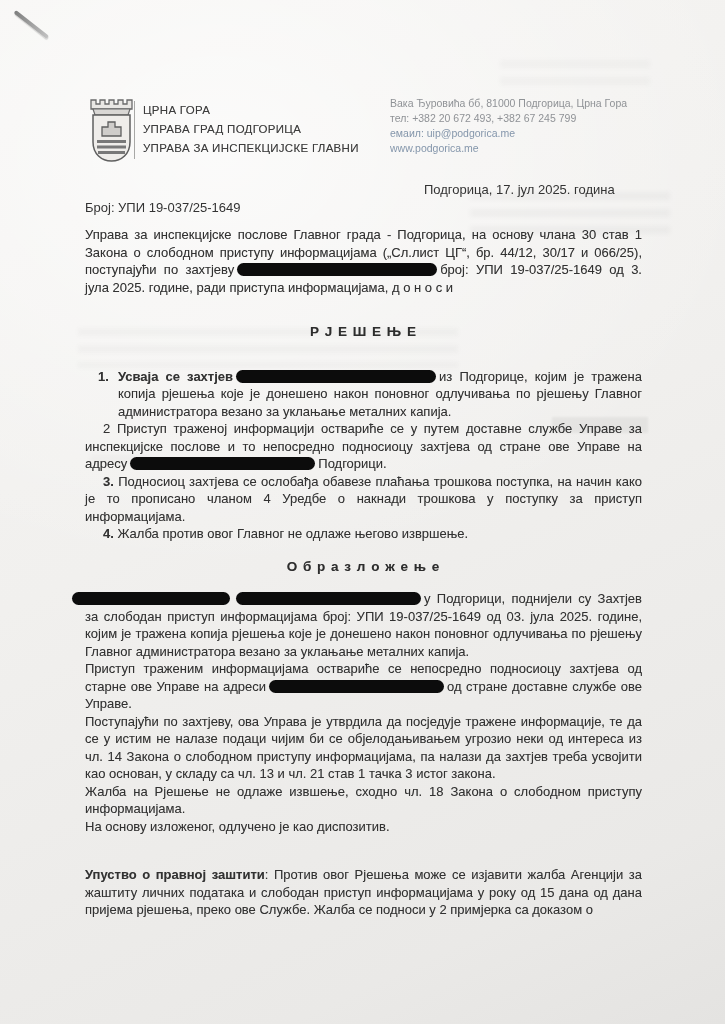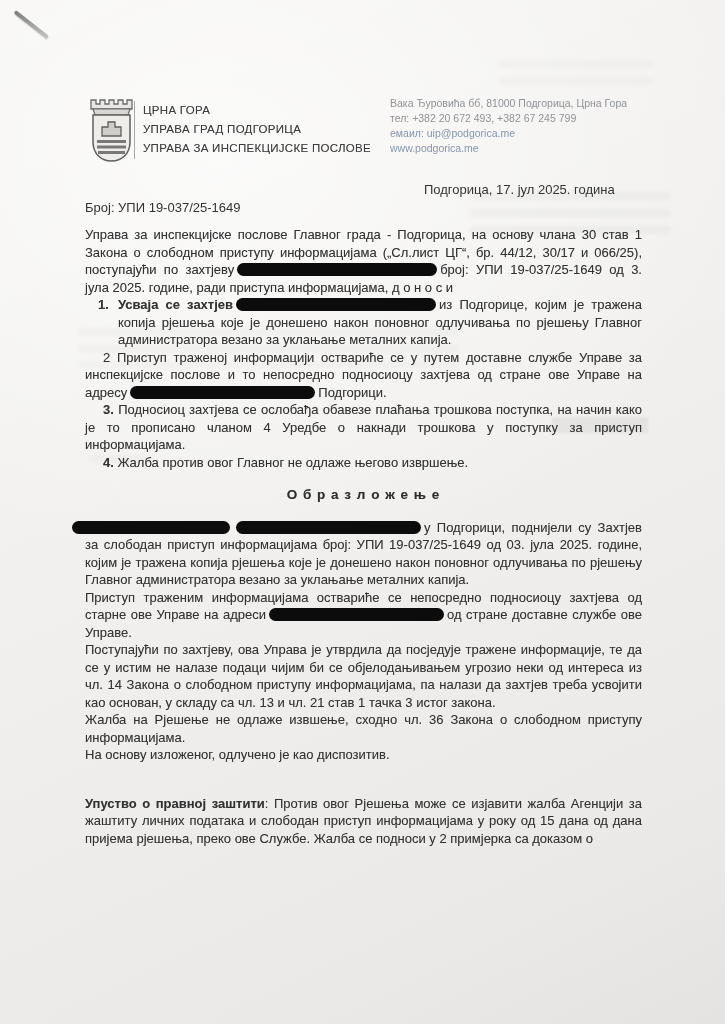--- a/index.html
+++ b/index.html
@@ -102,54 +102,55 @@
     <path d="M18 44 v-9 h6 v-5 h7 v5 h6 v9 z" fill="#cfcdca" stroke="#5f5f5f" stroke-width="1.3"></path>
     <rect x="13" y="48" width="29" height="3" fill="#787878"></rect>
     <rect x="13" y="53.5" width="29" height="3" fill="#787878"></rect>
     <rect x="14" y="59" width="27" height="3" fill="#787878"></rect>
   </svg>
   <div class="hdr-divider"></div>
 
   <div class="org">
     <div>ЦРНА ГОРА</div>
     <div>УПРАВА ГРАД ПОДГОРИЦА</div>
-    <div>УПРАВА ЗА ИНСПЕКЦИЈСКЕ ПОСЛОВЕ</div>
+    <div>УПРАВА ЗА ИНСПЕКЦИЈСКЕ ГЛАВНИ</div>
   </div>
 
   <div class="contact">
     <div>Вака Ђуровића бб, 81000 Подгорица, Црна Гора</div>
     <div>тел: +382 20 672 493, +382 67 245 799</div>
     <div class="linkish">емаил: uip@podgorica.me</div>
     <div class="linkish">www.podgorica.me</div>
   </div>
 
   <div class="ref-number">Број: УПИ 19-037/25-1649</div>
   <div class="ref-date">Подгорица, 17. јул 2025. година</div>
 
   <main class="body">
 
     <p class="just"><span>Управа за инспекцијске послове Главног града - Подгорица, на основу члана 30 став 1 Закона о слободном приступу информацијама („Сл.лист ЦГ“, бр. 44/12, 30/17 и 066/25), поступајући по захтјеву</span><span class="bar w200"></span><span>број: УПИ 19-037/25-1649 од 3. јула 2025. године, ради приступа информацијама, д о н о с и</span></p>
 
+    <h2 class="h-decision">Р Ј Е Ш Е Њ Е</h2>
 
     <div class="item">
       <span class="num b">1.</span><span class="b">Усваја се захтјев</span><span class="bar w200"></span><span>из Подгорице,  којим је тражена копија рјешења које је донешено након поновног одлучивања по рјешењу Главног администратора везано за уклањање металних капија.</span>
     </div>
 
     <p class="just indent"><span>2</span>&nbsp;<span>Приступ траженој информацији оствариће се у путем доставне службе Управе за инспекцијске послове и то  непосредно подносиоцу захтјева од стране ове Управе на адресу</span><span class="bar w185"></span><span>Подгорици.</span></p>
 
     <p class="just indent"><span class="b">3.</span>&nbsp;<span>Подносиоц захтјева се ослобађа обавезе плаћања трошкова поступка, на начин како је то прописано чланом 4 Уредбе о накнади трошкова у поступку за приступ информацијама.</span></p>
 
     <p class="just indent"><span class="b">4.</span>&nbsp;<span>Жалба против овог Главног не одлаже његово извршење.</span></p>
 
     <h2 class="h-expl">О б р а з л о ж е њ е</h2>
 
     <p class="just"><span class="bar w158 ml-neg"></span><span class="bar w185"></span><span>у  Подгорици, поднијели су Захтјев за слободан приступ информацијама број: УПИ 19-037/25-1649  од 03. јула 2025. године, којим је тражена  копија рјешења које је донешено након поновног одлучивања по рјешењу Главног администратора везано за уклањање металних капија.</span></p>
 
     <p class="just"><span>Приступ траженим информацијама оствариће се непосредно подносиоцу захтјева од старне ове Управе на адреси</span><span class="bar w175"></span><span>од стране доставне службе ове Управе.</span></p>
 
     <p class="just">Поступајући по захтјеву, ова Управа је утврдила да посједује тражене информације, те да се у истим не налазе подаци чијим би се објелодањивањем угрозио неки од интереса из чл. 14 Закона о слободном приступу информацијама, па налази да захтјев треба усвојити као основан, у складу са чл. 13 и чл. 21 став 1 тачка 3 истог закона.</p>
-    <p class="just">Жалба на Рјешење не одлаже извшење, сходно чл. 36 Закона о слободном приступу информацијама.</p>
+    <p class="just">Жалба на Рјешење не одлаже извшење, сходно чл. 18 Закона о слободном приступу информацијама.</p>
     <p>На основу изложеног, одлучено је као диспозитив.</p>
 
     <p class="just notice"><span class="b">Упуство о правној заштити</span><span>: Против овог Рјешења може се изјавити жалба Агенцији за жаштиту личних података и слободан приступ информацијама у року од 15 дана од дана пријема рјешења, преко ове Службе. Жалба се подноси у 2 примјерка са доказом о</span></p>
 
   </main>
 </div>
 
 </body></html>

